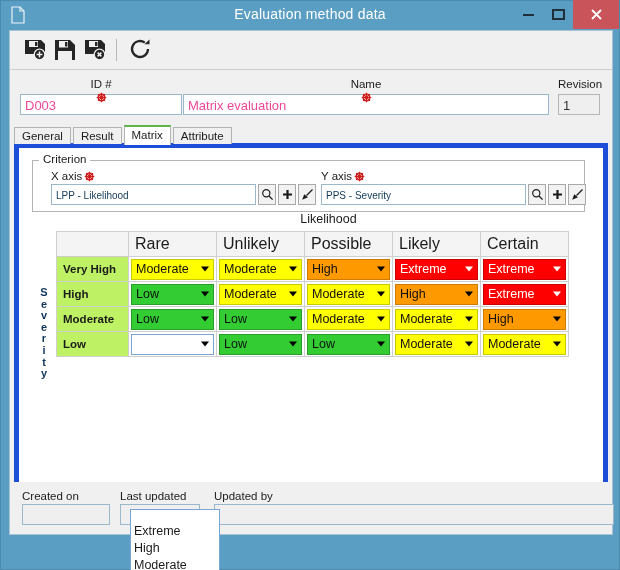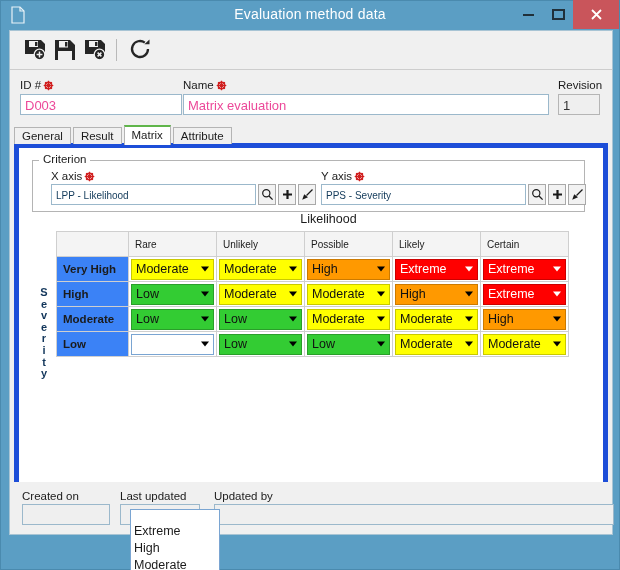--- a/index.html
+++ b/index.html
@@ -51,21 +51,21 @@
   .toolbar{
     height:38px;display:flex;align-items:center;padding-left:10px;
     background:#f0f0f0;border-bottom:1px solid #cdcdcd;
   }
   .tb-btn{width:30px;height:30px;display:flex;align-items:center;justify-content:center;}
   .tb-sep{width:1px;height:22px;background:#b9b9b9;margin:0 9px 0 6px;}
   
   .form-area{position:relative;padding:8px 10px 0 10px;}
   .row-ids{display:flex;align-items:flex-end;gap:0;}
   .fld{display:flex;flex-direction:column;}
-  .fld-label{font-size:11.5px;color:#1b1b1b;margin-bottom:2px;display:flex;align-items:center;gap:2px;height:14px;}
+  .fld-label{font-size:11.5px;color:#1b1b1b;margin-bottom:2px;display:flex;align-items:center;gap:2px;height:14px;flex-direction:column;}
   .req{display:inline-block;width:11px;height:11px;position:relative;}
   .txtbox{
     height:21px;border:1px solid #9bb8cb;background:#ffffff;box-sizing:border-box;
     font-size:13px;color:#ec4899;padding:1px 4px;line-height:19px;
     font-family:"Liberation Sans", sans-serif;
   }
   .txtbox.ro{background:#efefef;border:1px solid #b5b5b5;color:#333;}
   
   .tabstrip{margin:9px 0 0 4px;display:flex;align-items:flex-end;height:20px;position:relative;z-index:2;}
   .tab{
@@ -113,25 +113,25 @@
   .vert-caption{
     width:24px;padding-top:56px;display:flex;flex-direction:column;align-items:center;
     font-size:11px;color:#11355a;font-weight:bold;line-height:11.6px;
   }
   table.matrix{border-collapse:collapse;table-layout:fixed;width:513px;}
   table.matrix th,table.matrix td{
     border:1px solid #cfcfcf;padding:0;height:25px;box-sizing:border-box;
   }
   table.matrix th.corner{width:72px;background:#f4f4f4;}
   table.matrix th.colhead{
-    background:#f4f4f4;text-align:left;padding-left:6px;font-size:10px;
+    background:#f4f4f4;text-align:left;padding-left:6px;font-size:16px;
     font-weight:normal;color:#1b1b1b;width:88px;
   }
   table.matrix th.rowhead{
-    background:#3b82f6;text-align:left;padding-left:6px;font-size:11.5px;
+    background:#bef264;text-align:left;padding-left:6px;font-size:11.5px;
     font-weight:bold;color:#1b1b1b;
   }
   table.matrix td.cell{padding:1px 2px;background:#ffffff;}
   .combo{
     position:relative;height:21px;border:1px solid #8a8a8a;box-sizing:border-box;
     display:flex;align-items:center;font-size:12.5px;padding-left:4px;
   }
   .combo .arrow{
     position:absolute;right:4px;top:50%;transform:translateY(-50%);
     width:0;height:0;border-left:4px solid transparent;border-right:4px solid transparent;

